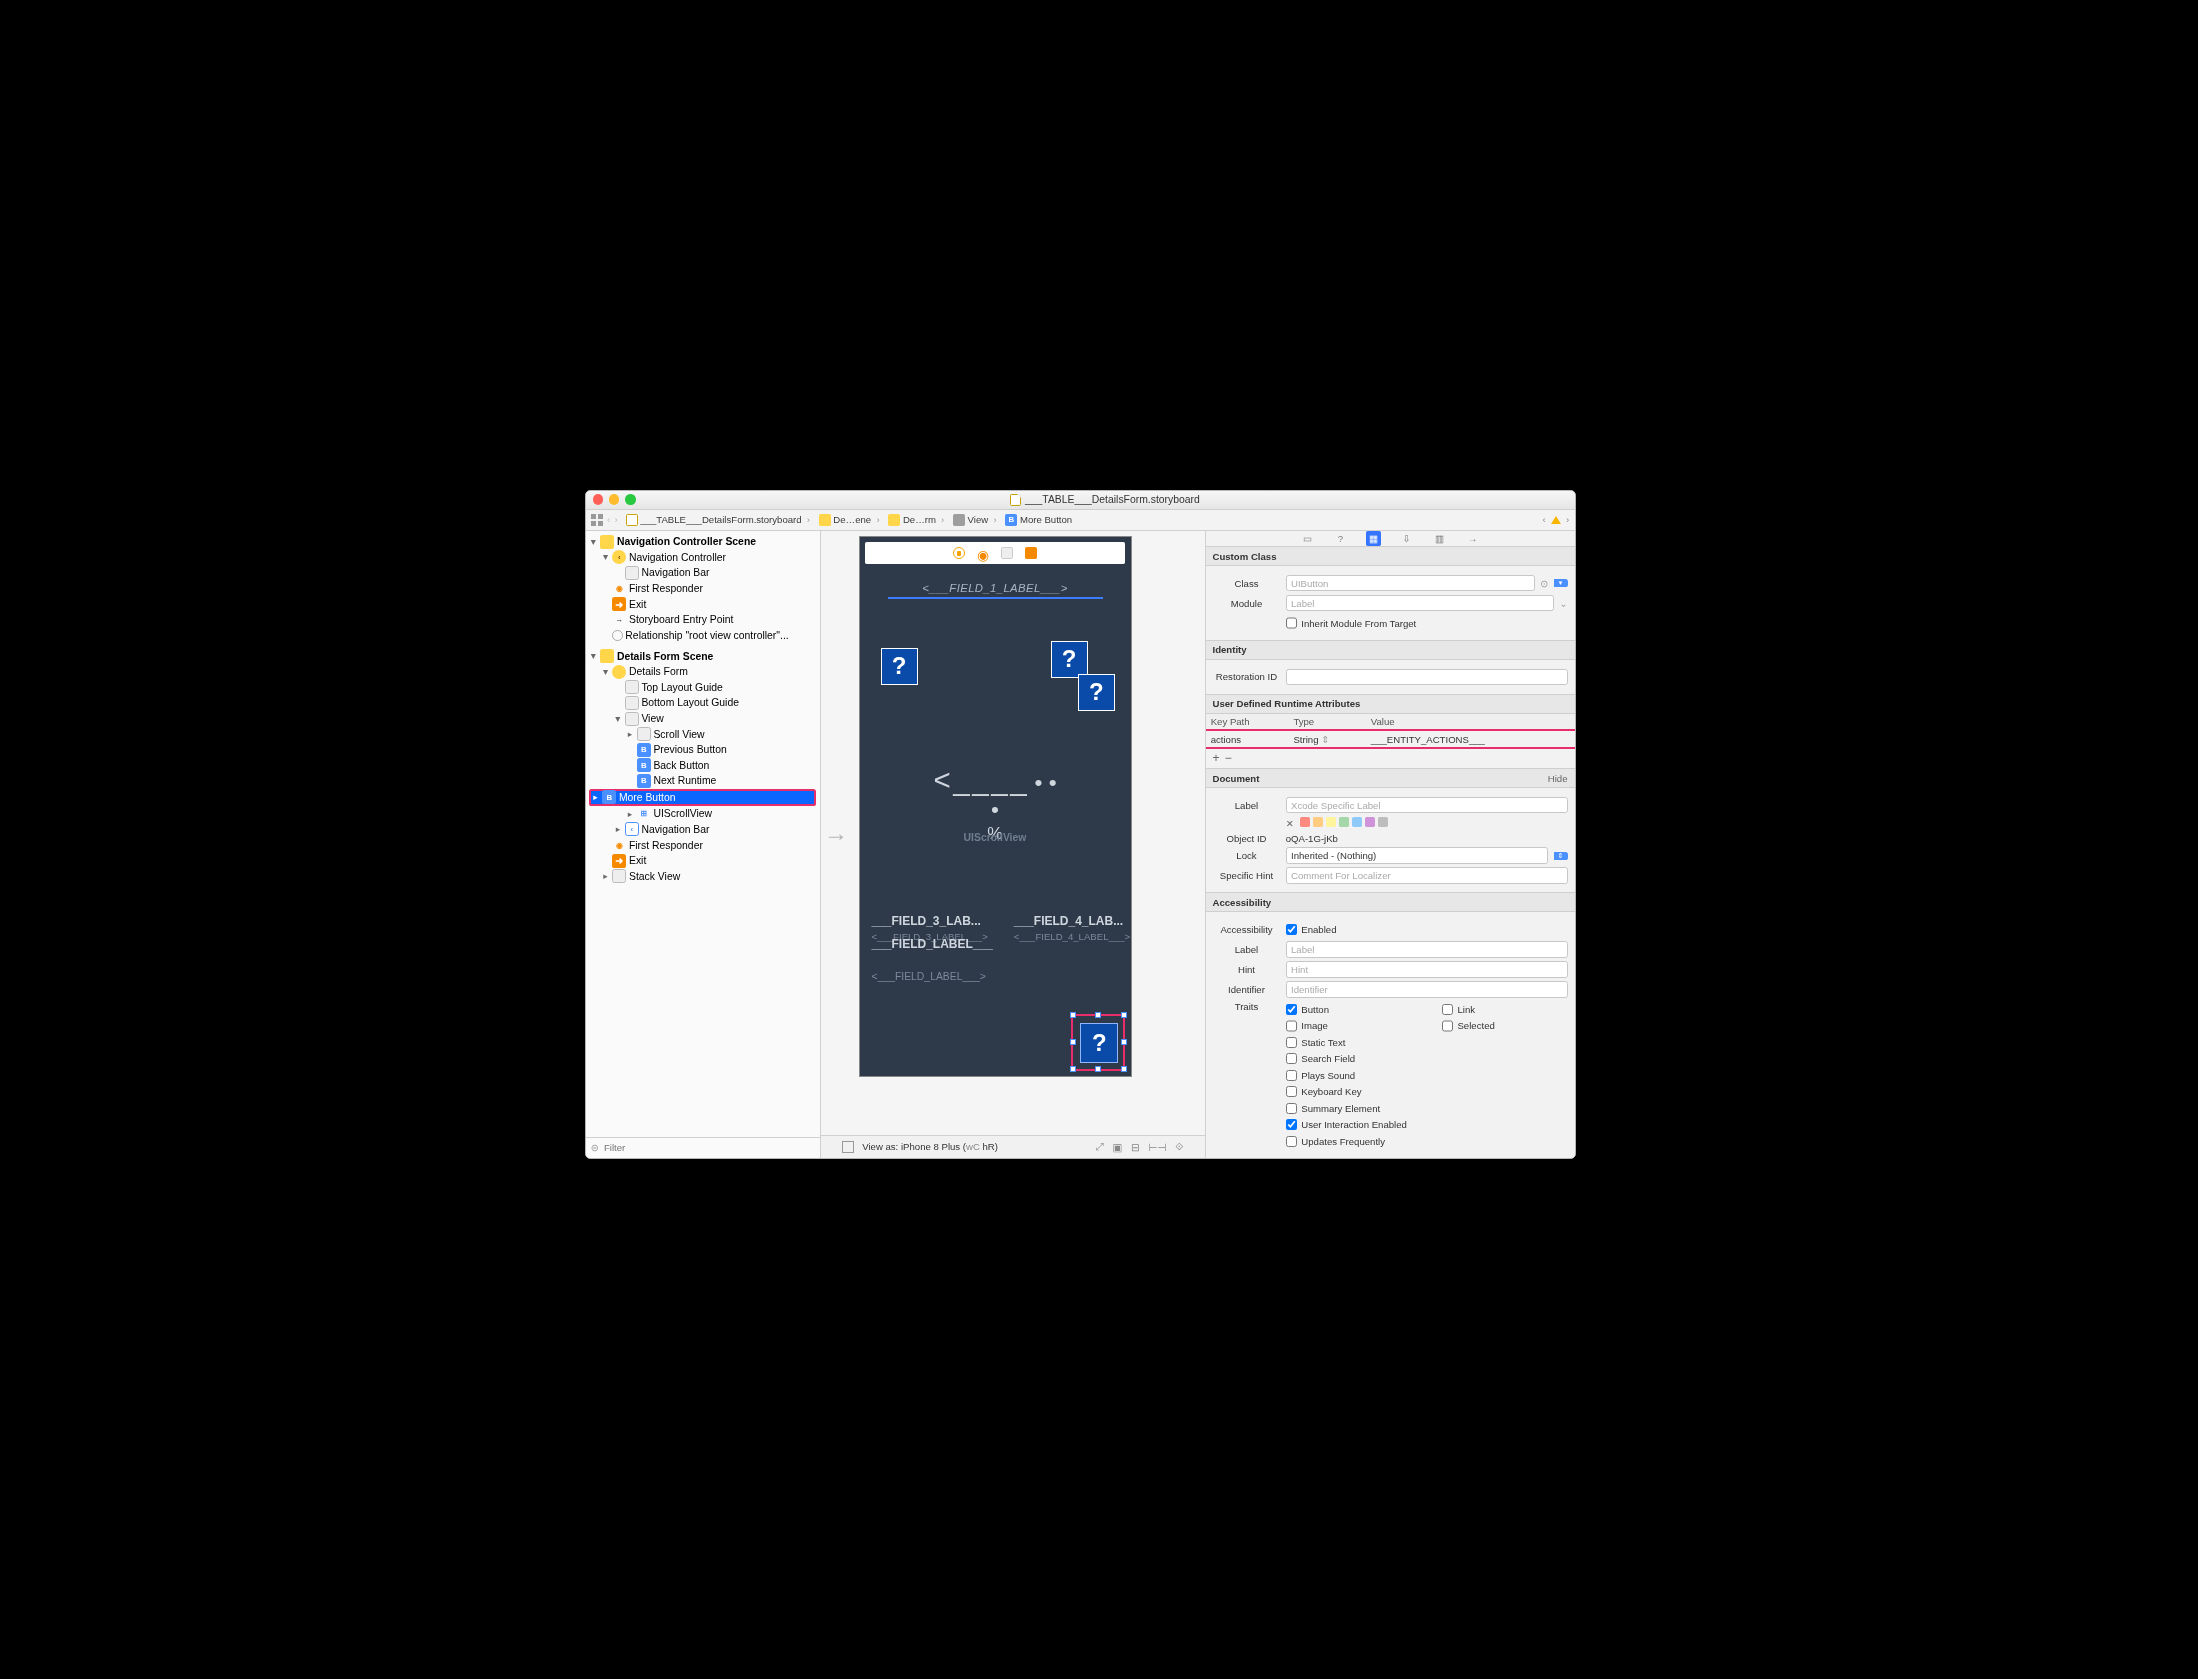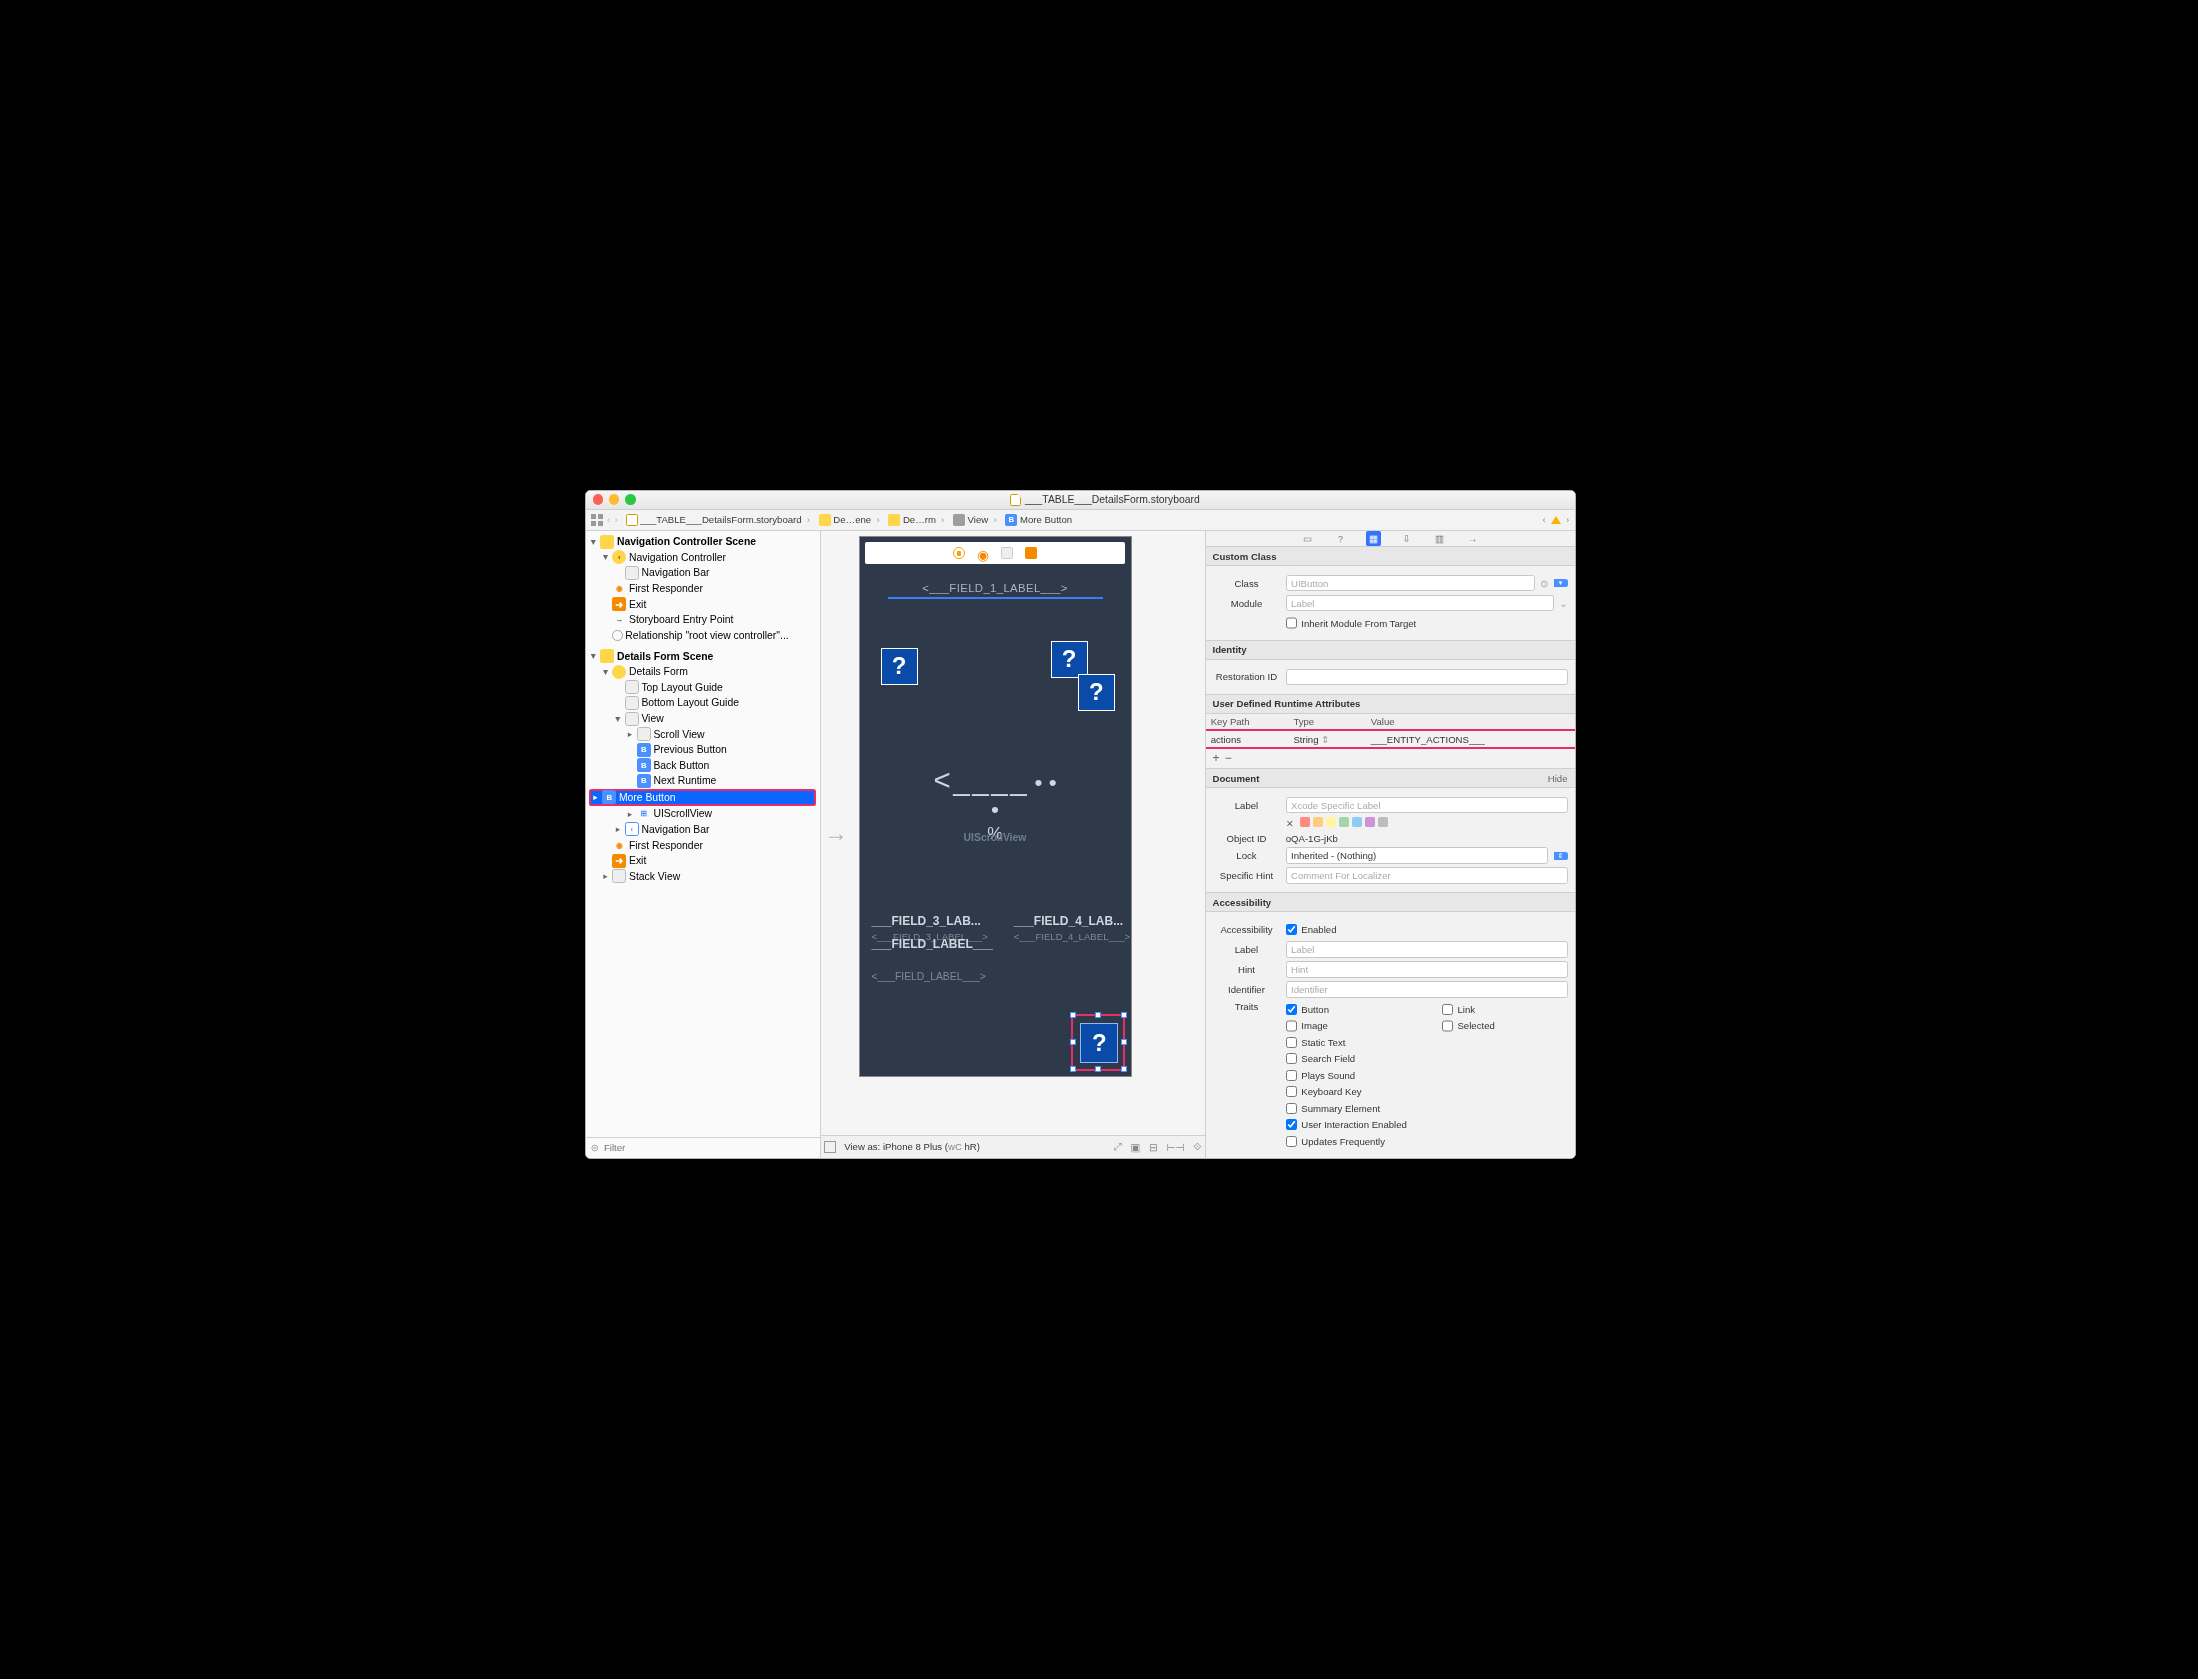--- a/index.html
+++ b/index.html
@@ -44,39 +44,39 @@
 
 .canvascol { flex:1; background:#f5f5f5; border-right:0.9px solid #d0d0d0; display:flex; flex-direction:column; position:relative; }
 .canvas-area{flex:1;position:relative;overflow:hidden;}
 .arrow-left{position:absolute;left:3.5px;top:50%;transform:translateY(-50%);color:#b5b5b5;font-size:24px;}
 .device{position:absolute;left:38px;top:5.2px;width:273px;height:541px;background:#2e3a4a;border:0.9px solid #888;}
 .devtop{height:22.6px;background:#fff;margin:5.2px;border-radius:1.7px;display:flex;align-items:center;justify-content:center;gap:12px;}
 .dt-i{width:12px;height:12px;border-radius:1.7px;}
 .dt-rec{background:#eee;border:0.9px solid #ccc;} .dt-ex{background:#f58a00;}
 .dt-stop{width:12px;height:12px;border:1.7px solid #f5a300;border-radius:50%;display:inline-block;position:relative;} .dt-stop::after{content:"";position:absolute;inset:2.6px;background:#f5a300;border-radius:0.9px;}
 .dt-cube{width:12px;height:12px;display:inline-block;color:#f58a00;}
-.field1{color:#a9b4c2;font-size:11.3px;text-align:center;margin-top:17.4px;letter-spacing:0.4px;}
+.field1{color:#a9b4c2;font-size:11.3px;text-align:center;margin-top:17.4px;letter-spacing:0.4px;font-style:italic;}
 .blueline{height:1.7px;background:#3c7cff;margin:3.5px 28px 0;}
 .qmark{width:37px;height:37px;background:#0a4aa8;border:1.7px solid #fff;display:flex;align-items:center;justify-content:center;color:#fff;font-size:24px;font-weight:bold;position:absolute;}
 .centergly{position:absolute;left:50%;top:226px;transform:translateX(-50%);text-align:center;color:#cfd6de;}
 .centergly .glt{font-size:29.5px;font-weight:300;letter-spacing:2.6px;}
 .centergly .dots{font-size:22.6px; margin-left:5.2px;}
 .centergly .pct{font-size:17.4px;}
 .scrolllab{position:absolute;left:50%;top:295px;transform:translateX(-50%);color:#6f7e90;font-size:10.4px;font-weight:600;}
 .frow{position:absolute;left:12px;right:12px;display:flex;gap:26px;color:#cfd6de;font-size:12px;}
 .frow .fc{flex:1;}
 .frow .fc .fv{font-weight:600;margin-top:38px;}
 .frow .fc .fl{color:#7c899a;font-size:9.6px;margin-top:3.5px;}
 .fsingle{position:absolute;left:12px;color:#cfd6de;}
 .fsingle .fv{font-weight:600;font-size:12px;}
 .fsingle .fl{color:#7c899a;font-size:10.4px;margin-top:20px;}
 .more-handle{position:absolute;right:5.2px;bottom:5.2px;width:54px;height:57px;border:2.6px solid #e82e6a;border-radius:1.7px;}
 .more-handle .qmark{position:absolute;left:7px;top:7px;width:38px;height:40px;border:1.7px solid #8fb6ff;}
 .hnd{position:absolute;width:6px;height:6px;background:#fff;border:0.9px solid #4a90ff;}
-.canvas-footer{height:22.6px;border-top:0.9px solid #d0d0d0;background:#f1f1f1;display:flex;align-items:center;font-size:9.6px;color:#333;padding:0 3px;gap:8.7px;}
+.canvas-footer{height:22.6px;border-top:0.9px solid #d0d0d0;background:#f1f1f1;display:flex;align-items:center;font-size:9.6px;color:#333;padding:0 21px;gap:8.7px;}
 .cf-icon{width:12px;height:12px;border:0.9px solid #999;display:inline-block;}
 .cf-right{margin-left:auto;display:flex;gap:8.7px;color:#888;font-size:10.4px;}
 
 
 .inspcol{width:369px;background:#f2f2f2;display:flex;flex-direction:column;overflow:auto;font-size:9.6px;color:#333;}
 .insptabs{height:22.6px;border-bottom:0.9px solid #cfcfcf;display:flex;align-items:center;justify-content:center;gap:17.4px;color:#7a7a7a;}
 .insptabs .t{width:15.6px;height:15.6px;display:flex;align-items:center;justify-content:center;border-radius:1.7px;}
 .insptabs .t.active{background:#3474ff;color:#fff;}
 .sect-h{background:#e7e7e7;border-top:0.9px solid #cfcfcf;border-bottom:0.9px solid #cfcfcf;padding:3.5px 7px;font-weight:600;font-size:9.6px;}
 .sect-h.first{border-top:none;}

